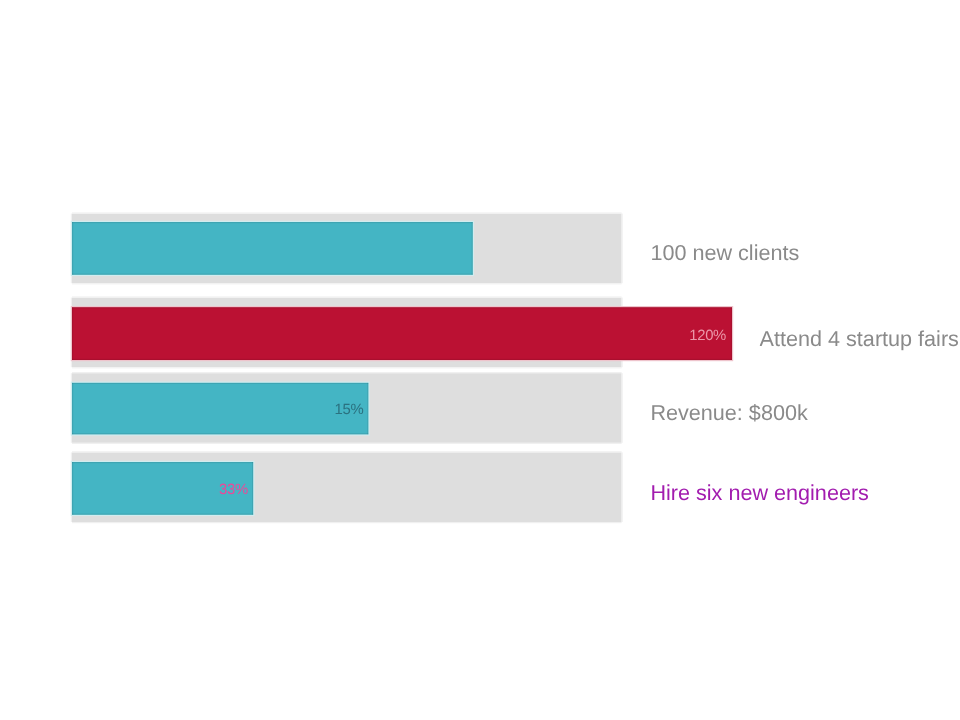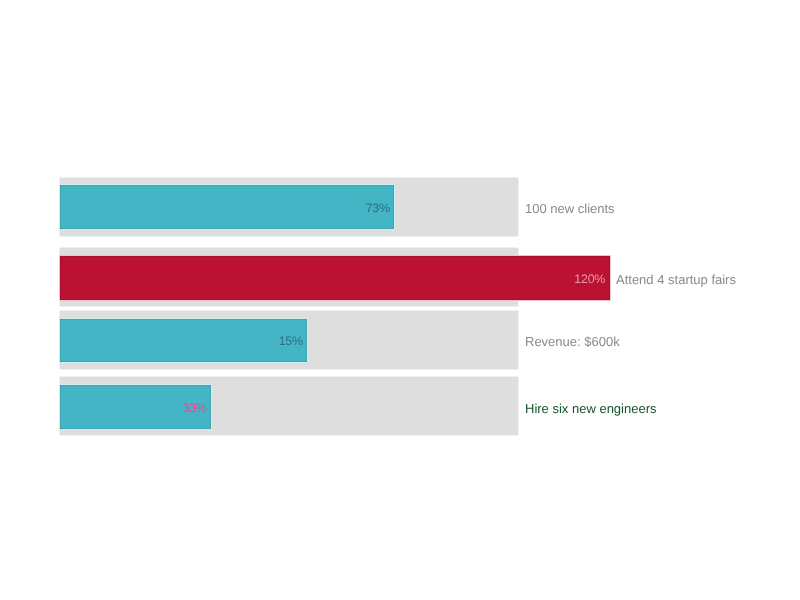--- a/index.html
+++ b/index.html
@@ -56,44 +56,44 @@
     letter-spacing: -0.25px;
     line-height: 1;
     white-space: nowrap;
     text-align: right;
     will-change: transform;           
   }
 
   
   .goal-label {
     position: absolute;
-    font-size: 13px;
+    font-size: 18px;
     line-height: 1;
     white-space: nowrap;
     will-change: transform;           
+    margin-left: 17px;
   }
 </style>
 </head>
 <body>
 
 <div id="chart" style="background: rgb(255, 255, 255);">
 
   <div class="row" style="top: 178px;">
     <div class="track" style="background: rgb(222, 222, 222);"></div>
     <div class="track-edge top" style="background: rgb(240, 240, 240);"></div>
     <div class="track-edge bottom" style="background: rgb(240, 240, 240);"></div>
     <div class="track-edge left" style="background: rgb(240, 240, 240);"></div>
     <div class="track-edge right" style="background: rgb(240, 240, 240);"></div>
     <div class="fill" style="left: 60px; top: 6.9px; width: 334.34px; height: 44px; background: rgb(68, 181, 196); --halo: rgb(208,237,240);">
       <span class="edge top"></span>
       <span class="edge bottom"></span>
       <span class="edge left"></span>
       <span class="edge right"></span>
     </div>
-    <div class="pct" style="width: 389.79px; top: 23.65px; color: rgb(43, 114, 128);">73%</div>
     <div class="goal-label" style="left: 524.8px; top: 23.65px; color: rgb(138, 138, 138);">100 new clients</div>
   </div>
 
   <div class="row" style="top: 248px; padding-left: 22px;">
     <div class="track" style="background: rgb(222, 222, 222);"></div>
     <div class="track-edge top" style="background: rgb(240, 240, 240);"></div>
     <div class="track-edge bottom" style="background: rgb(240, 240, 240);"></div>
     <div class="track-edge left" style="background: rgb(240, 240, 240);"></div>
     <div class="track-edge right" style="background: rgb(240, 240, 240);"></div>
     <div class="fill" style="left: 60px; top: 7.9px; width: 549.6px; height: 44px; background: rgb(187, 17, 51); --halo: rgb(238,196,204);">
@@ -112,32 +112,32 @@
     <div class="track-edge bottom" style="background: rgb(240, 240, 240);"></div>
     <div class="track-edge left" style="background: rgb(240, 240, 240);"></div>
     <div class="track-edge right" style="background: rgb(240, 240, 240);"></div>
     <div class="fill" style="left: 60px; top: 7.9px; width: 247.32px; height: 43px; background: rgb(68, 181, 196); --halo: rgb(208,237,240);">
       <span class="edge top"></span>
       <span class="edge bottom"></span>
       <span class="edge left"></span>
       <span class="edge right"></span>
     </div>
     <div class="pct" style="width: 302.77px; top: 23.75px; color: rgb(43, 114, 128);">15%</div>
-    <div class="goal-label" style="left: 524.8px; top: 23.75px; color: rgb(138, 138, 138);">Revenue: $600k</div>
+    <div class="goal-label" style="left: 524.8px; top: 23.75px; color: rgb(138, 138, 138);">Revenue: $800k</div>
   </div>
 
   <div class="row" style="top: 377px;">
     <div class="track" style="background: rgb(222, 222, 222);"></div>
     <div class="track-edge top" style="background: rgb(240, 240, 240);"></div>
     <div class="track-edge bottom" style="background: rgb(240, 240, 240);"></div>
     <div class="track-edge left" style="background: rgb(240, 240, 240);"></div>
     <div class="track-edge right" style="background: rgb(240, 240, 240);"></div>
     <div class="fill" style="left: 60px; top: 7.9px; width: 151.14px; height: 44px; background: rgb(68, 181, 196); --halo: rgb(208,237,240);">
       <span class="edge top"></span>
       <span class="edge bottom"></span>
       <span class="edge left"></span>
       <span class="edge right"></span>
     </div>
     <div class="pct" style="width: 206.59px; top: 24.85px; color: #ec4899;">33%</div>
-    <div class="goal-label" style="left: 524.8px; top: 24.85px; color: #14532d;">Hire six new engineers</div>
+    <div class="goal-label" style="left: 524.8px; top: 24.85px; color: #a21caf;">Hire six new engineers</div>
   </div>
 
 </div>
 
 </body></html>

